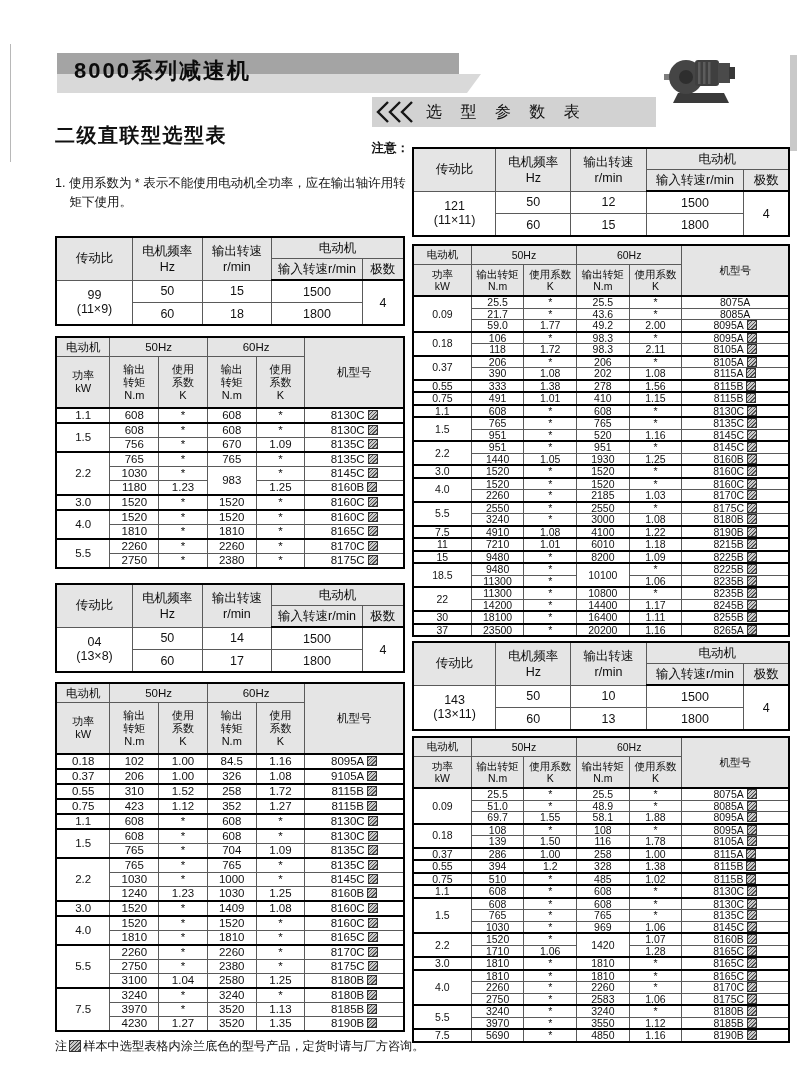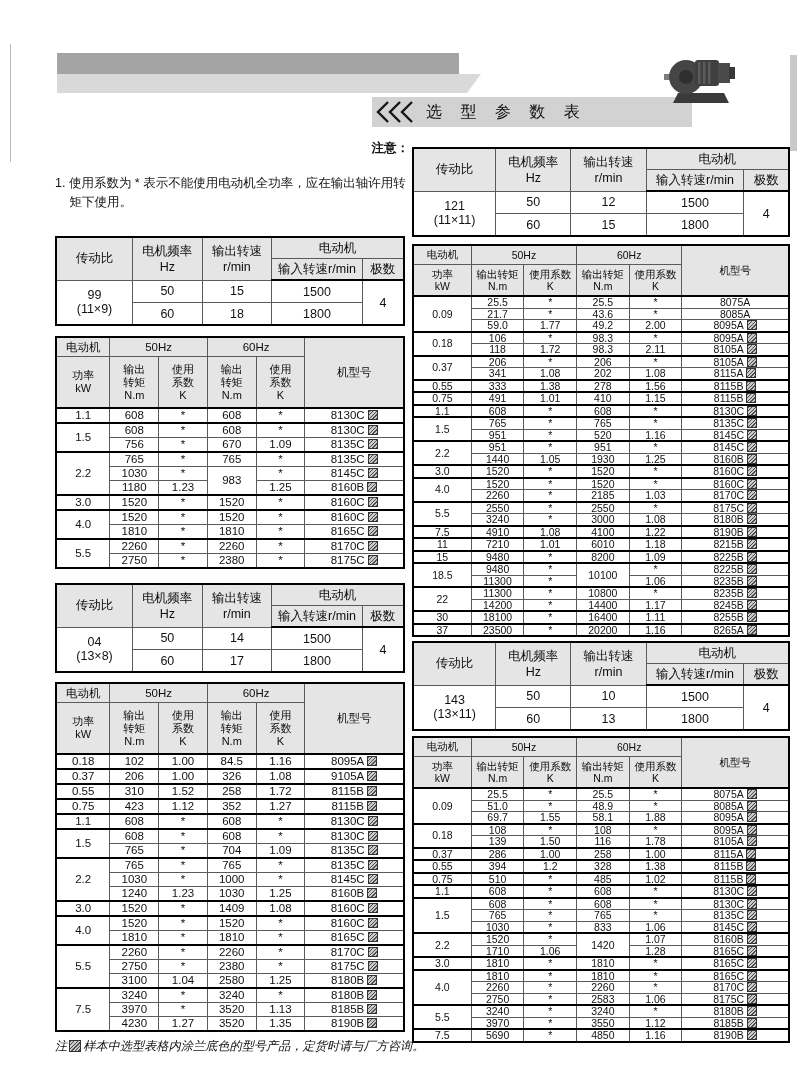--- a/index.html
+++ b/index.html
@@ -7,36 +7,36 @@
         font-family:"Liberation Sans","DejaVu Sans",sans-serif;color:#111;}
   
   .edge-left{position:absolute;left:10px;top:44px;width:1px;height:118px;background:#b8b8b8;}
   .edge-right{position:absolute;left:790px;top:55px;width:7px;height:96px;background:#c9c9c9;}
   
   .banner-dark{position:absolute;left:57px;top:53px;width:402px;height:21px;background:#a4a4a4;
 ated    clip-path:polygon(0 0,100% 0,calc(100% - 14px) 100%,0 100%);}
   .banner-light{position:absolute;left:57px;top:74px;width:424px;height:19px;background:#d9d9d9;
     clip-path:polygon(0 0,100% 0,calc(100% - 14px) 100%,0 100%);}
   .banner-title{position:absolute;left:74px;top:56px;font-size:22px;font-weight:bold;letter-spacing:2px;color:#0c0c0c;}
-  .badge{position:absolute;left:372px;top:97px;width:320px;height:30px;background:#d2d2d2;
+  .badge{position:absolute;left:372px;top:97px;width:284px;height:30px;background:#d2d2d2;
          display:flex;align-items:center;gap:12px;padding-left:4px;box-sizing:border-box;}
   .badge-chevrons{flex:0 0 auto;display:block;}
   .badge-title{font-size:16px;letter-spacing:7px;font-weight:500;color:#101010;white-space:nowrap;}
   .product-img{position:absolute;left:663px;top:47px;width:74px;height:62px;}
   .section-title{position:absolute;left:55px;top:105px;font-size:20px;font-weight:bold;letter-spacing:1.5px;}
   
   .notes{position:absolute;left:55px;top:139px;width:354px;font-size:12.5px;line-height:1.5;color:#141414;}
   .notes-label{font-weight:600;text-align:right;}
   .note-item{white-space:pre-line;padding-left:1.15em;text-indent:-1.15em;margin-top:16px;}
   
   .col-left{position:absolute;left:55px;top:236px;width:350px;}
   .col-right{position:absolute;left:412px;top:147px;width:378px;}
   #t-l2{margin-top:10px;} #t-l3{margin-top:14px;} #t-l4{margin-top:9px;}
   #t-r2{margin-top:7px;}  #t-r3{margin-top:4px;}  #t-r4{margin-top:5px;}
-  .footnote{margin:6px 0 8px 0;font-size:12.2px;font-weight:500;white-space:nowrap;color:#101010;font-style:italic;}
+  .footnote{margin:6px 0 8px 0;font-size:12.2px;font-weight:500;white-space:nowrap;color:#101010;}
   
   .t{border-collapse:collapse;width:100%;table-layout:fixed;text-align:center;border:2px solid #000;}
   .t th,.t td{border:1px solid #5a5a5a;white-space:pre-line;overflow:hidden;padding:0 1px;}
   .t th{background:#e5e5e5;font-weight:normal;color:#0d0d0d;}
   .t thead tr:last-child th{border-bottom:2px solid #000;margin-left:12px;}
   .t tr.grp td{border-top:2px solid #000;}
   .ratio{font-size:12.5px;}
   .ratio thead th{height:20px;}
   .ratio tbody td{height:21px;}
   .data thead tr:first-child th{height:18px;}
@@ -52,20 +52,21 @@
 </style>
 </head>
 <body>
 
 <div class="page">
   <div class="edge-left"></div>
   <div class="edge-right"></div>
 
   <div class="banner-dark"></div>
   <div class="banner-light"></div>
+  <div class="banner-title">8000系列减速机</div>
 
   <div class="badge">
     <svg class="badge-chevrons" width="38" height="22" viewBox="0 0 38 22">
       <polyline points="12,1 2,11 12,21" fill="none" stroke="#161616" stroke-width="2.4"></polyline>
       <polyline points="24,1 14,11 24,21" fill="none" stroke="#161616" stroke-width="2.4"></polyline>
       <polyline points="36,1 26,11 36,21" fill="none" stroke="#161616" stroke-width="2.4"></polyline>
     </svg>
     <span class="badge-title">选 型 参 数 表</span>
   </div>
 
@@ -75,20 +76,21 @@
     <circle cx="23" cy="30" r="17" fill="#454545"></circle>
     <circle cx="23" cy="30" r="7" fill="#2e2e2e"></circle>
     <rect x="32" y="13" width="24" height="26" rx="3" fill="#3f3f3f"></rect>
     <rect x="35" y="15" width="2.5" height="22" fill="#5c5c5c"></rect>
     <rect x="40" y="15" width="2.5" height="22" fill="#5c5c5c"></rect>
     <rect x="45" y="15" width="2.5" height="22" fill="#5c5c5c"></rect>
     <rect x="55" y="16" width="12" height="20" fill="#4a4a4a"></rect>
     <rect x="66" y="20" width="6" height="12" fill="#383838"></rect>
   </svg>
 
+  <h2 class="section-title">二级直联型选型表</h2>
 
   <div class="notes">
     <div class="notes-label">注意：</div>
     <div class="note-item">1. 使用系数为 * 表示不能使用电动机全功率，应在输出轴许用转
 矩下使用。</div>
   </div>
 
   <div class="col-left">
     <div class="tbl" id="t-l1">
         <table class="t ratio">
@@ -588,21 +590,21 @@
             </tr>
             <tr class="grp">
               <td rowspan="2"><span>0.37</span></td>
               <td><span>206</span></td>
               <td><span>*</span></td>
               <td><span>206</span></td>
               <td><span>*</span></td>
               <td><span>8105A</span><span class="hatch"></span></td>
             </tr>
             <tr>
-              <td><span>341</span></td>
+              <td><span>390</span></td>
               <td><span>1.08</span></td>
               <td><span>202</span></td>
               <td><span>1.08</span></td>
               <td><span>8115A</span><span class="hatch"></span></td>
             </tr>
             <tr class="grp">
               <td><span>0.55</span></td>
               <td><span>333</span></td>
               <td><span>1.38</span></td>
               <td><span>278</span></td>
@@ -916,21 +918,21 @@
             <tr>
               <td><span>765</span></td>
               <td><span>*</span></td>
               <td><span>765</span></td>
               <td><span>*</span></td>
               <td><span>8135C</span><span class="hatch"></span></td>
             </tr>
             <tr>
               <td><span>1030</span></td>
               <td><span>*</span></td>
-              <td><span>833</span></td>
+              <td><span>969</span></td>
               <td><span>1.06</span></td>
               <td><span>8145C</span><span class="hatch"></span></td>
             </tr>
             <tr class="grp">
               <td rowspan="2"><span>2.2</span></td>
               <td><span>1520</span></td>
               <td><span>*</span></td>
               <td rowspan="2"><span>1420</span></td>
               <td><span>1.07</span></td>
               <td><span>8160B</span><span class="hatch"></span></td>

